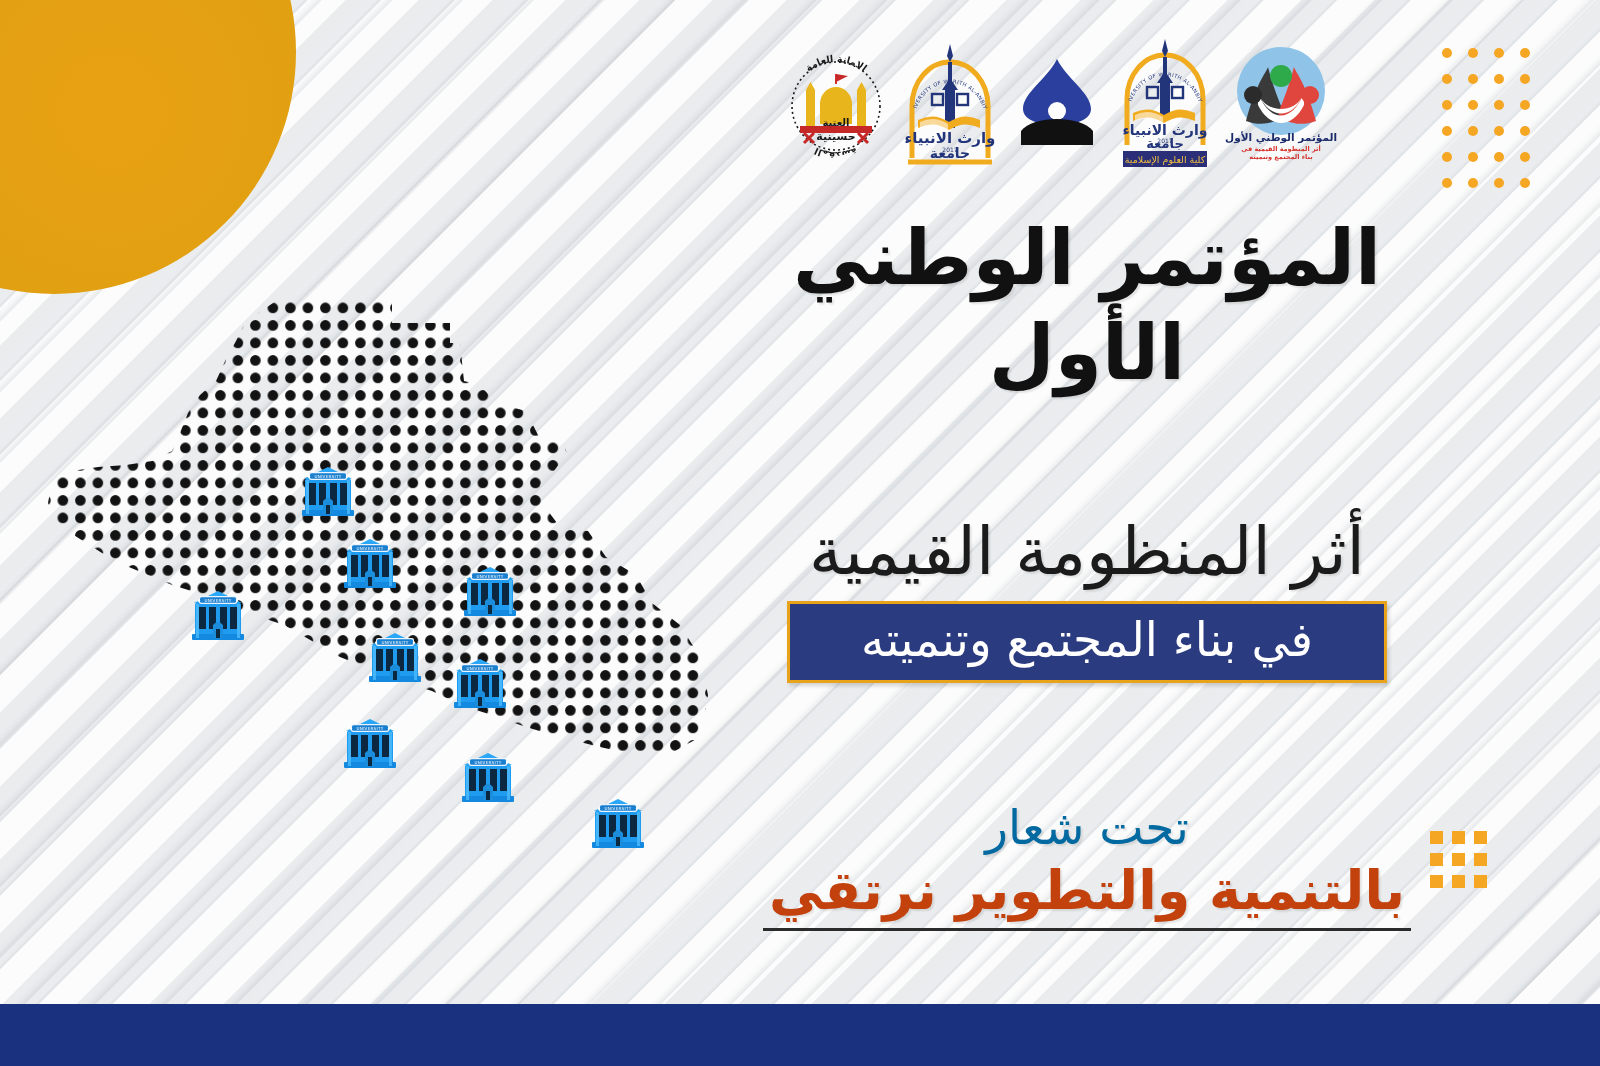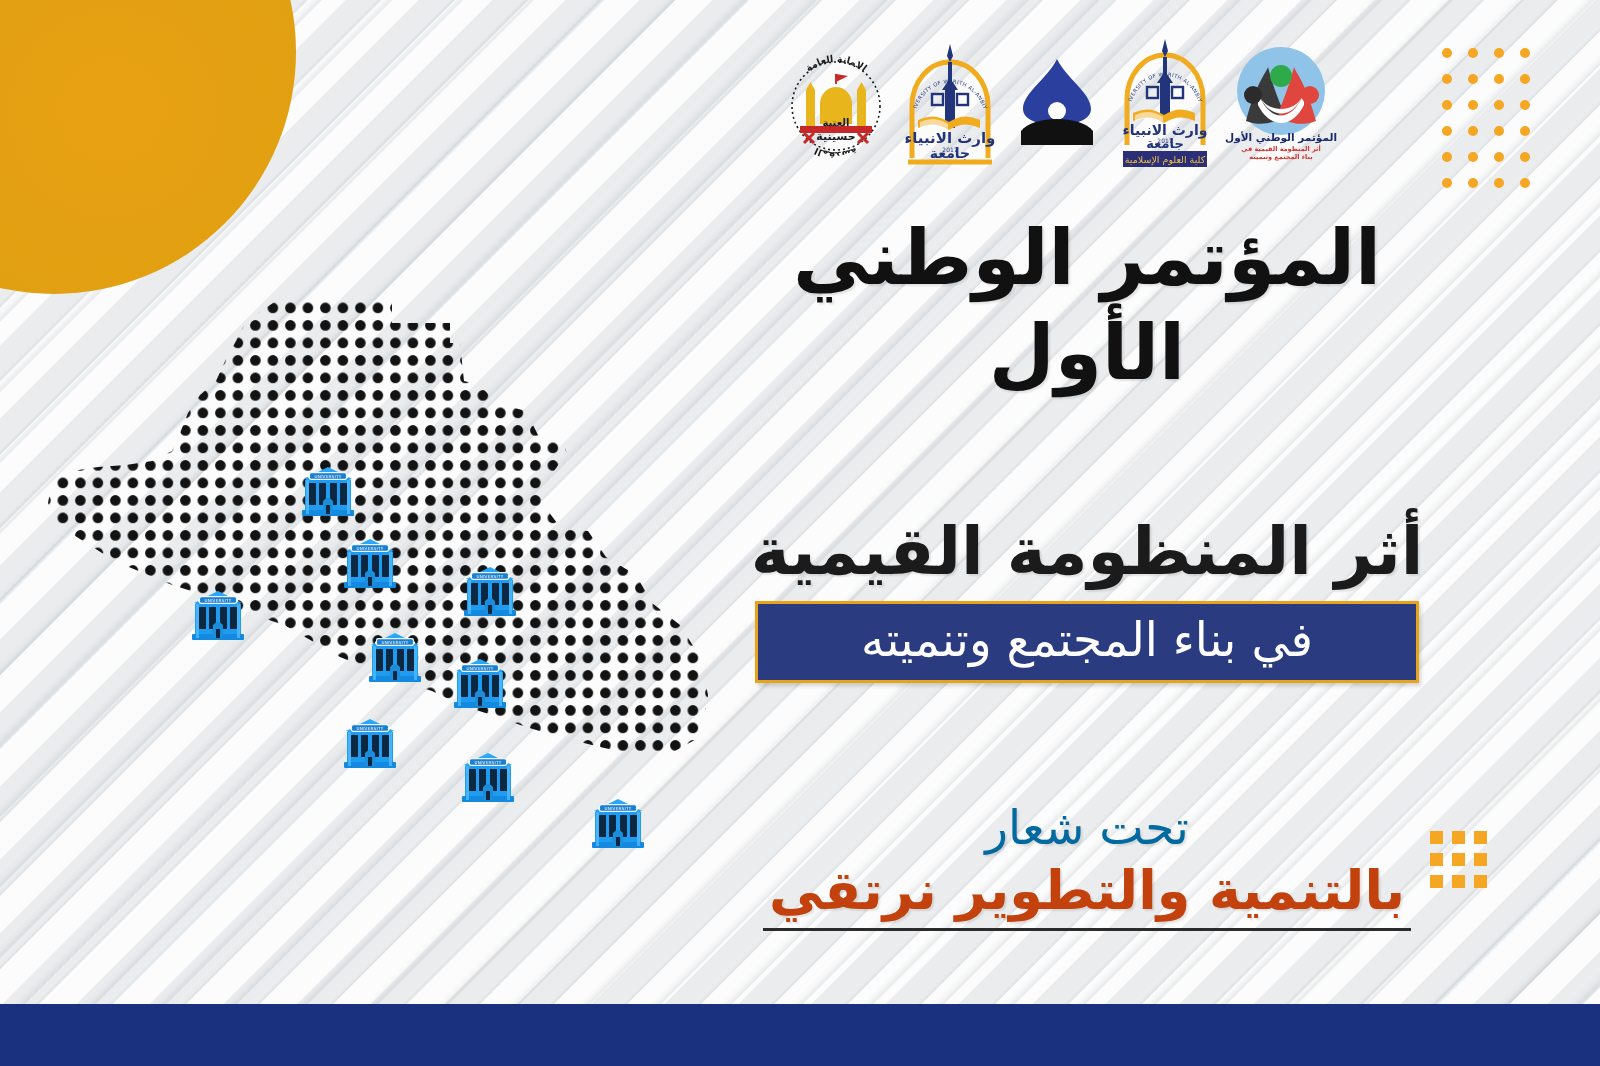--- a/index.html
+++ b/index.html
@@ -89,27 +89,27 @@
     text-align:center;
   }
   .main-title{
     font-family:"DejaVu Sans", sans-serif;
     font-size:76px;font-weight:bold;color:#111;
     letter-spacing:-1px;line-height:1.25;
     text-shadow:2px 2px 2px rgba(0,0,0,0.10);
   }
   .subtitle-wrap{margin-top:112px;}
   .subtitle{
-    font-size:66px;font-weight:bold;color:#1b1b1b;
+    font-size:66px;font-weight:normal;color:#1b1b1b;
     line-height:1.2;letter-spacing:1px;
     text-shadow:2px 2px 2px rgba(0,0,0,0.10);
   }
   .highlight-box{
     margin:10px auto 0;
-    width:664px;
+    width:600px;
     background:#2b3b80;
     border:3px solid #e8a31b;
     padding:10px 0 14px;
     box-shadow:2px 3px 4px rgba(0,0,0,0.16);
   }
   .highlight-box span{
     display:block;
     font-size:47px;color:#fff;font-weight:normal;letter-spacing:1px;
     line-height:1.1;
   }

